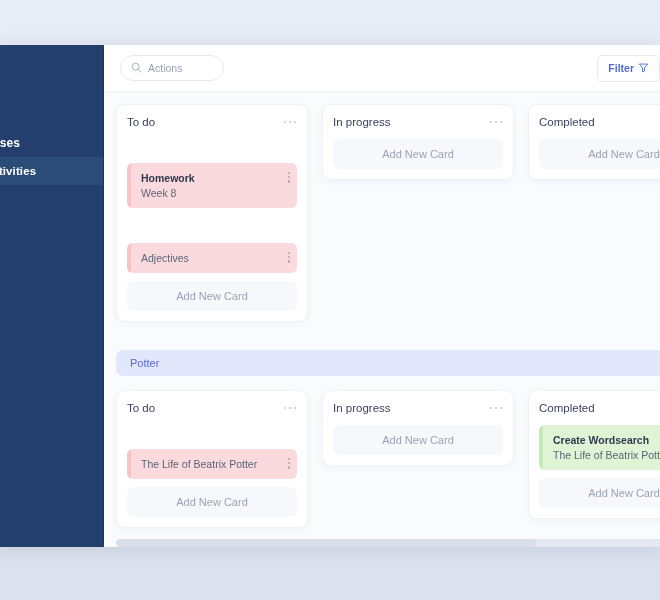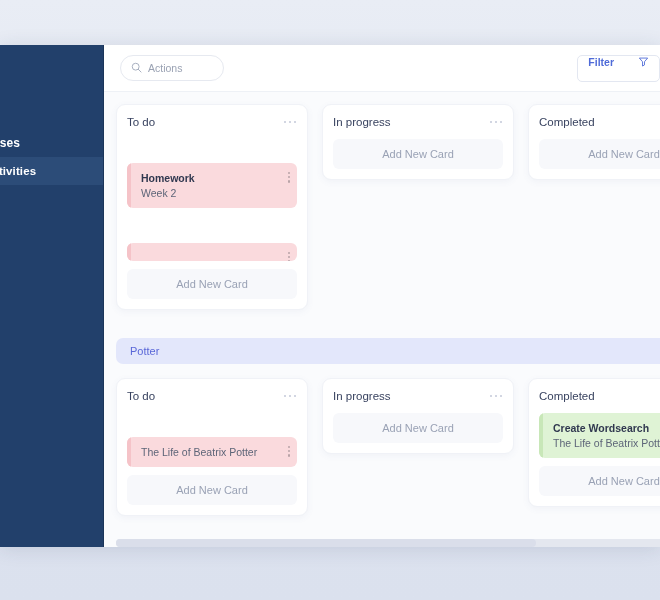--- a/index.html
+++ b/index.html
@@ -125,21 +125,22 @@
   }
   .tbtn {
     height: 27px;
     border: 1px solid #e3e7f1;
     border-radius: 5px;
     background: #fff;
     color: #4f6bd8;
     font-size: 10.5px;
     font-weight: bold;
     display: flex;
-    gap: 24px;
+    align-items: center;
+    gap: 4px;
     padding: 0 10px;
     box-sizing: border-box;
     white-space: nowrap;
     font-family: "Liberation Sans", sans-serif;
   }
 
   
   #board-area {
     flex: 1 1 auto;
     background: #fafbfd;
@@ -314,28 +315,29 @@
               <div class="col-head">
                 <div class="col-title">To do</div>
                 <div class="dots-h">
                   <i></i>
                   <i></i>
                   <i></i>
                 </div>
               </div>
               <div class="card pink">
                 <div class="card-title">Homework</div>
-                <div class="card-sub">Week 2</div>
+                <div class="card-sub">Week 8</div>
                 <div class="dots-v">
                   <i></i>
                   <i></i>
                   <i></i>
                 </div>
               </div>
               <div class="card pink">
+                <div class="card-sub">Adjectives</div>
                 <div class="dots-v">
                   <i></i>
                   <i></i>
                   <i></i>
                 </div>
               </div>
               <div class="add-card">Add New Card</div>
             </div>
             <div class="column">
               <div class="col-head">

